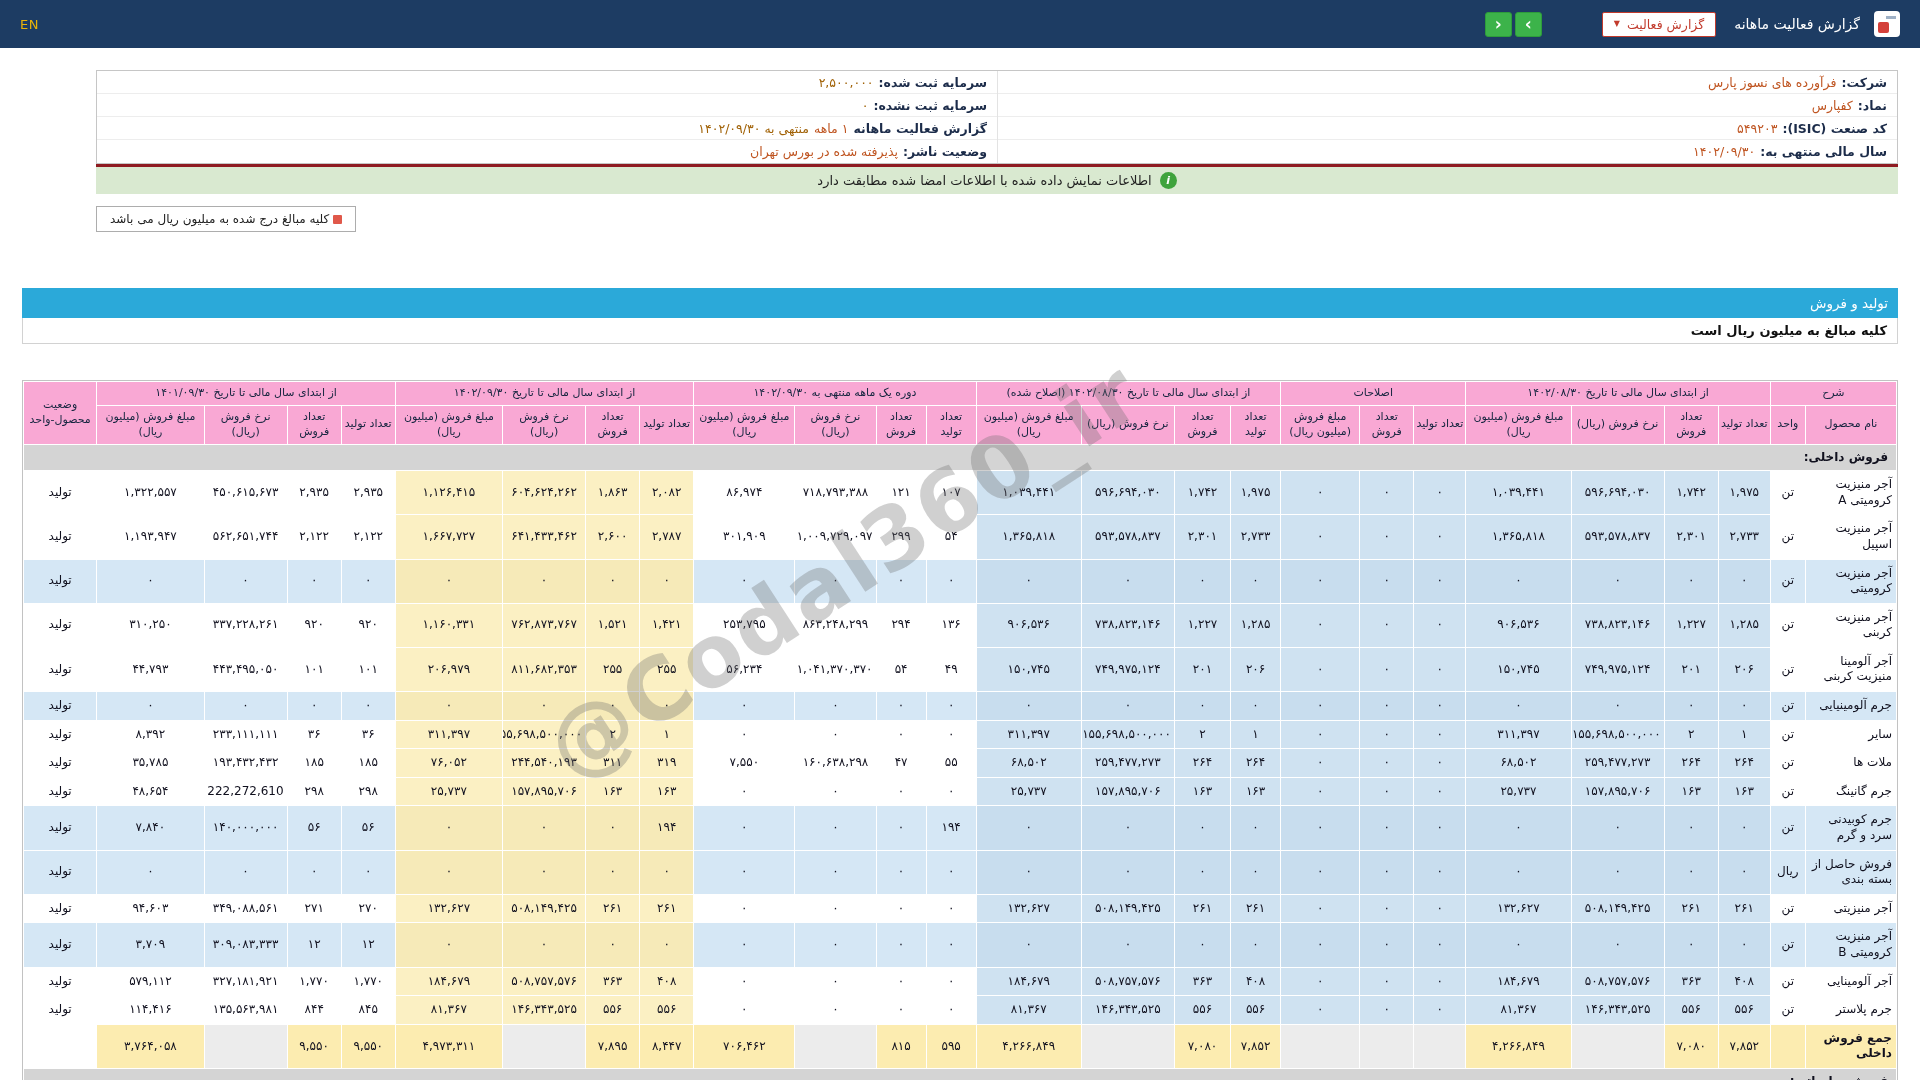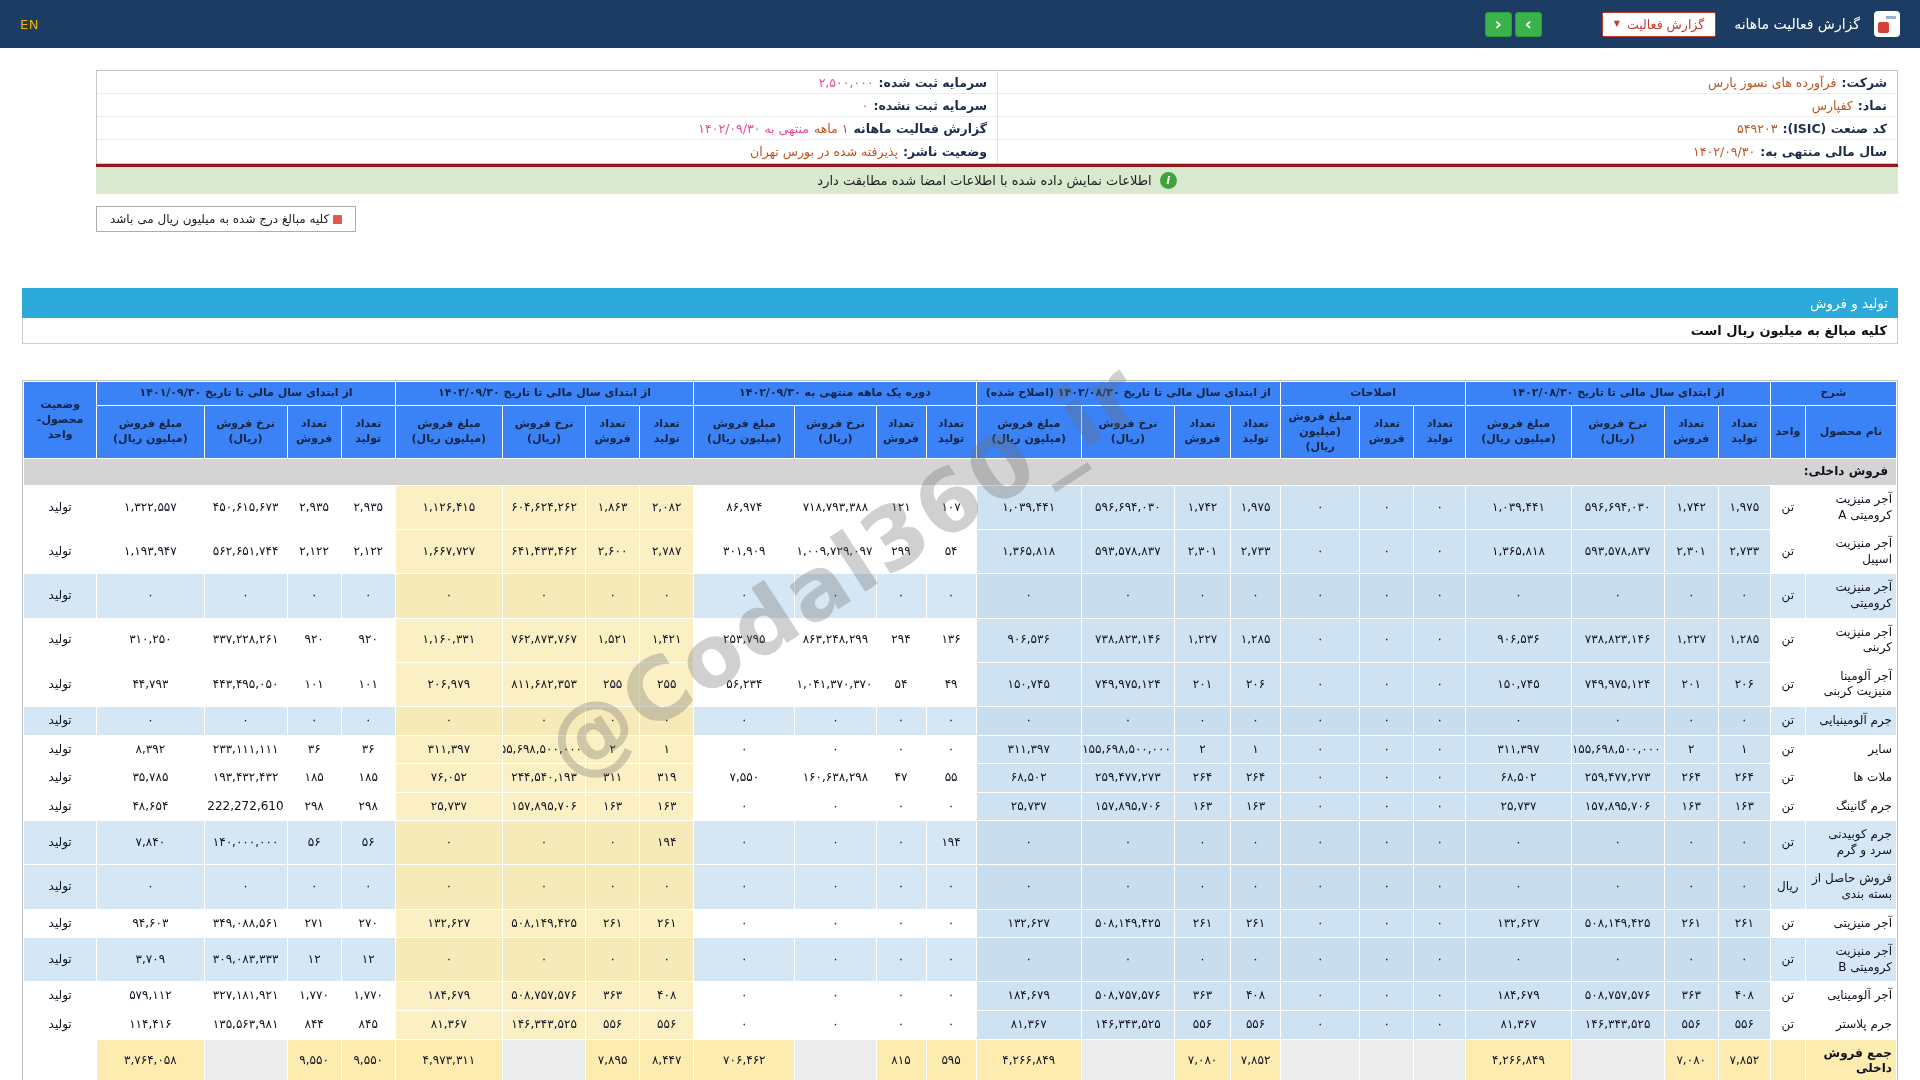--- a/index.html
+++ b/index.html
@@ -18,31 +18,31 @@
 .en-link{color:#eab308;font-size:13px;text-decoration:none;letter-spacing:.5px}
 .content{padding:0 22px}
 .company-panel{margin:22px 0 0 74px;border:1px solid #c6c6c6;display:flex;background:#fff}
 .info-col{width:50%}
 .info-col.right{border-left:1px solid #e3e3e3}
 .info-row{display:flex;align-items:center;height:23px;padding:0 10px;border-bottom:1px solid #ededed;font-size:12.5px;white-space:nowrap}
 .info-col .info-row:last-child{border-bottom:none}
 .info-row span{margin-left:5px}
 .info-label{color:#1c2c4a;font-weight:bold}
 .info-value{color:#bf5420}
-.info-plain{color:#ec4899}
+.info-plain{color:#a16207}
 .notice{margin-left:74px;border-top:3px solid #8e1b21;background:#d9e9d0;display:flex;align-items:center;justify-content:center;gap:8px;padding:5px 0;font-size:13px;color:#1f1f1f}
 .info-icon{display:inline-flex;width:17px;height:17px;border-radius:50%;background:#3fa33c;color:#fff;font-weight:bold;font-size:11px;align-items:center;justify-content:center;font-style:italic}
 .tab-row{margin:12px 0 0 0;margin-left:74px;text-align:left}
 .amounts-tab{display:inline-flex;align-items:center;gap:4px;border:1px solid #adadad;background:#fff;padding:5px 13px;font-size:12px;color:#222;cursor:pointer}
 .tab-mark{width:9px;height:9px;background:#e0584a;display:inline-block;border-radius:1px}
 .section-bar{margin-top:56px;background:#2ba9d9;color:#fff;font-weight:normal;font-size:13.5px;padding:7px 10px}
 .subtitle-bar{background:#fff;border:1px solid #d2d2d2;border-top:none;font-weight:bold;font-size:13px;padding:5px 10px;color:#111}
 .table-wrap{margin-top:36px;position:relative}
 table{width:100%;border-collapse:separate;border-spacing:1px;background:#fff;border:1px solid #c2c2c2;table-layout:fixed}
-th{background:#3b82f6;font-weight:bold;font-size:11px;padding:4px 2px;text-align:center;vertical-align:middle;color:#15253f;line-height:1.35;overflow:hidden}
+th{background:#f9a8d4;font-weight:normal;font-size:11px;padding:4px 2px;text-align:center;vertical-align:middle;color:#15253f;line-height:1.35;overflow:hidden}
 td{font-size:12px;padding:6px 3px;text-align:center;vertical-align:middle;background:#fff;color:#10101e;line-height:1.3;overflow:hidden}
 td.name{text-align:right;padding-right:4px}
 tr.product.zero td{background:#d5e7f5}
 td.g-prev,td.g-adj,td.g-prev_adj{background:#cfe2f1}
 tr.product.zero td.g-prev,tr.product.zero td.g-adj,tr.product.zero td.g-prev_adj{background:#c8ddee}
 td.g-ytd{background:#fbf0c3}
 tr.product.zero td.g-ytd{background:#f6eab8}
 tr.total td{background:#fcecb0;}
 tr.total td.name{font-weight:bold}
 tr.total td.rate,tr.total td.g-adj{background:#ececec}

